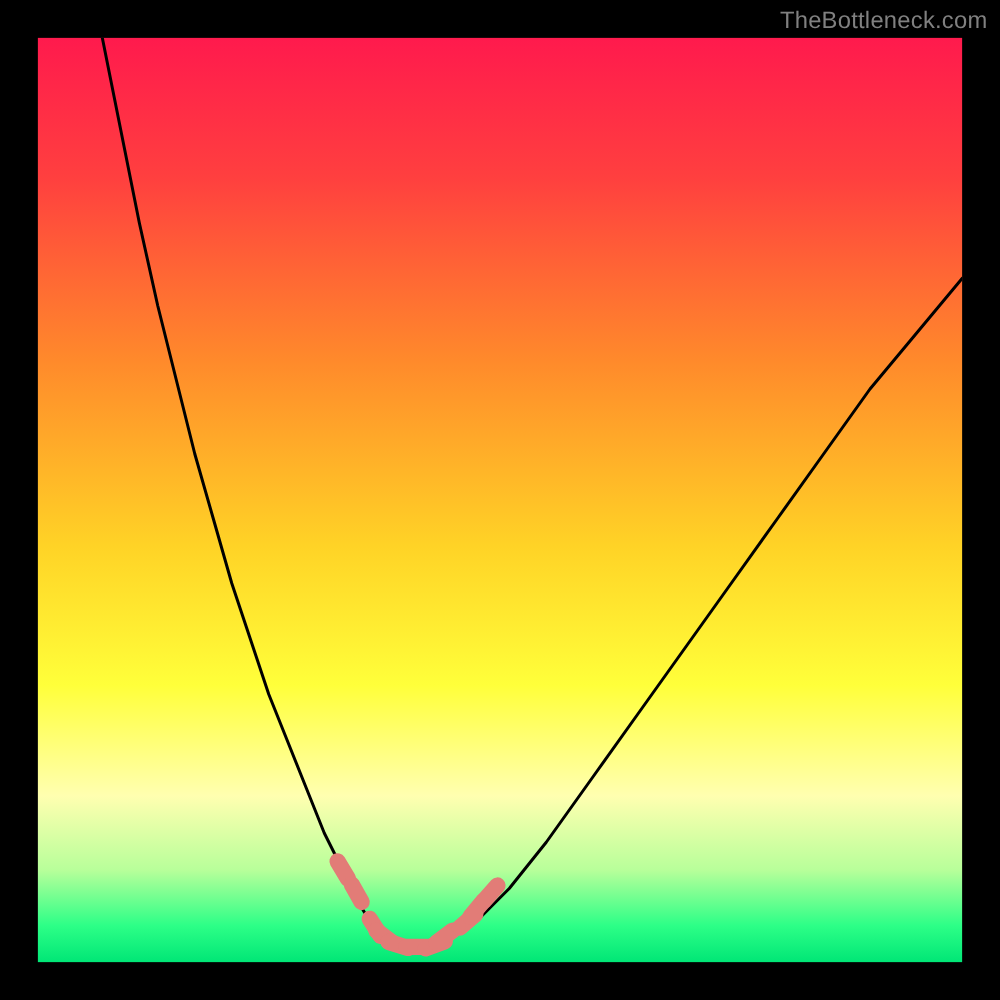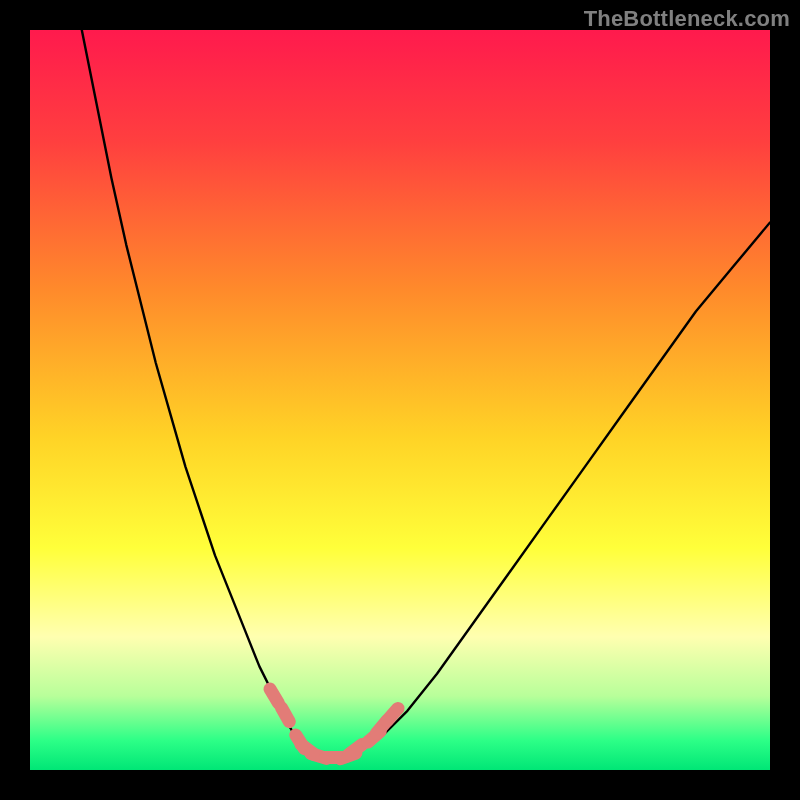--- a/index.html
+++ b/index.html
@@ -22,22 +22,22 @@
     left: 30px;
     top: 30px;
     width: 740px;
     height: 740px;
     overflow: hidden;
   }
   .watermark {
     position: absolute;
     top: 6px;
     right: 10px;
-    font-size: 22px;
-    font-weight: 700;
+    font-size: 19px;
+    font-weight: 400;
     color: #808080;
     letter-spacing: 0.2px;
     z-index: 50;
   }
 </style>
 </head>
 <body>
 
 <div class="frame">
 

